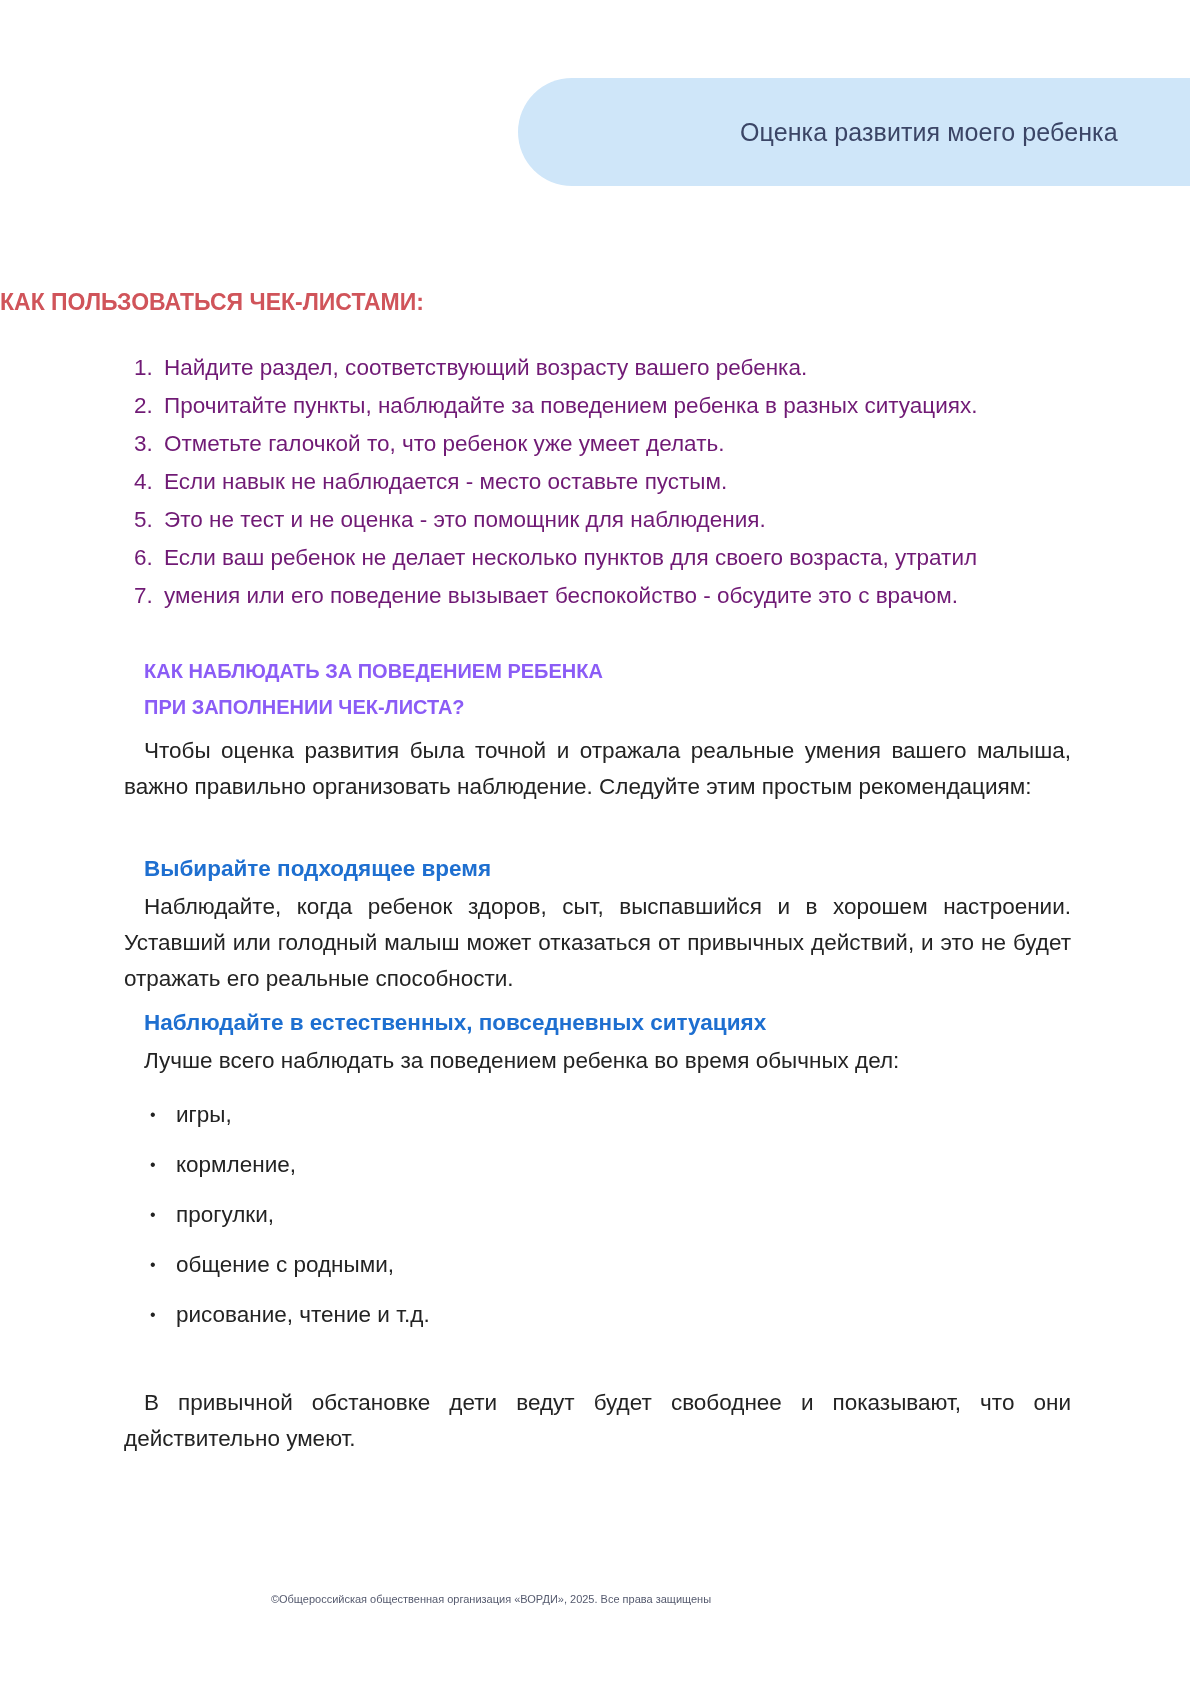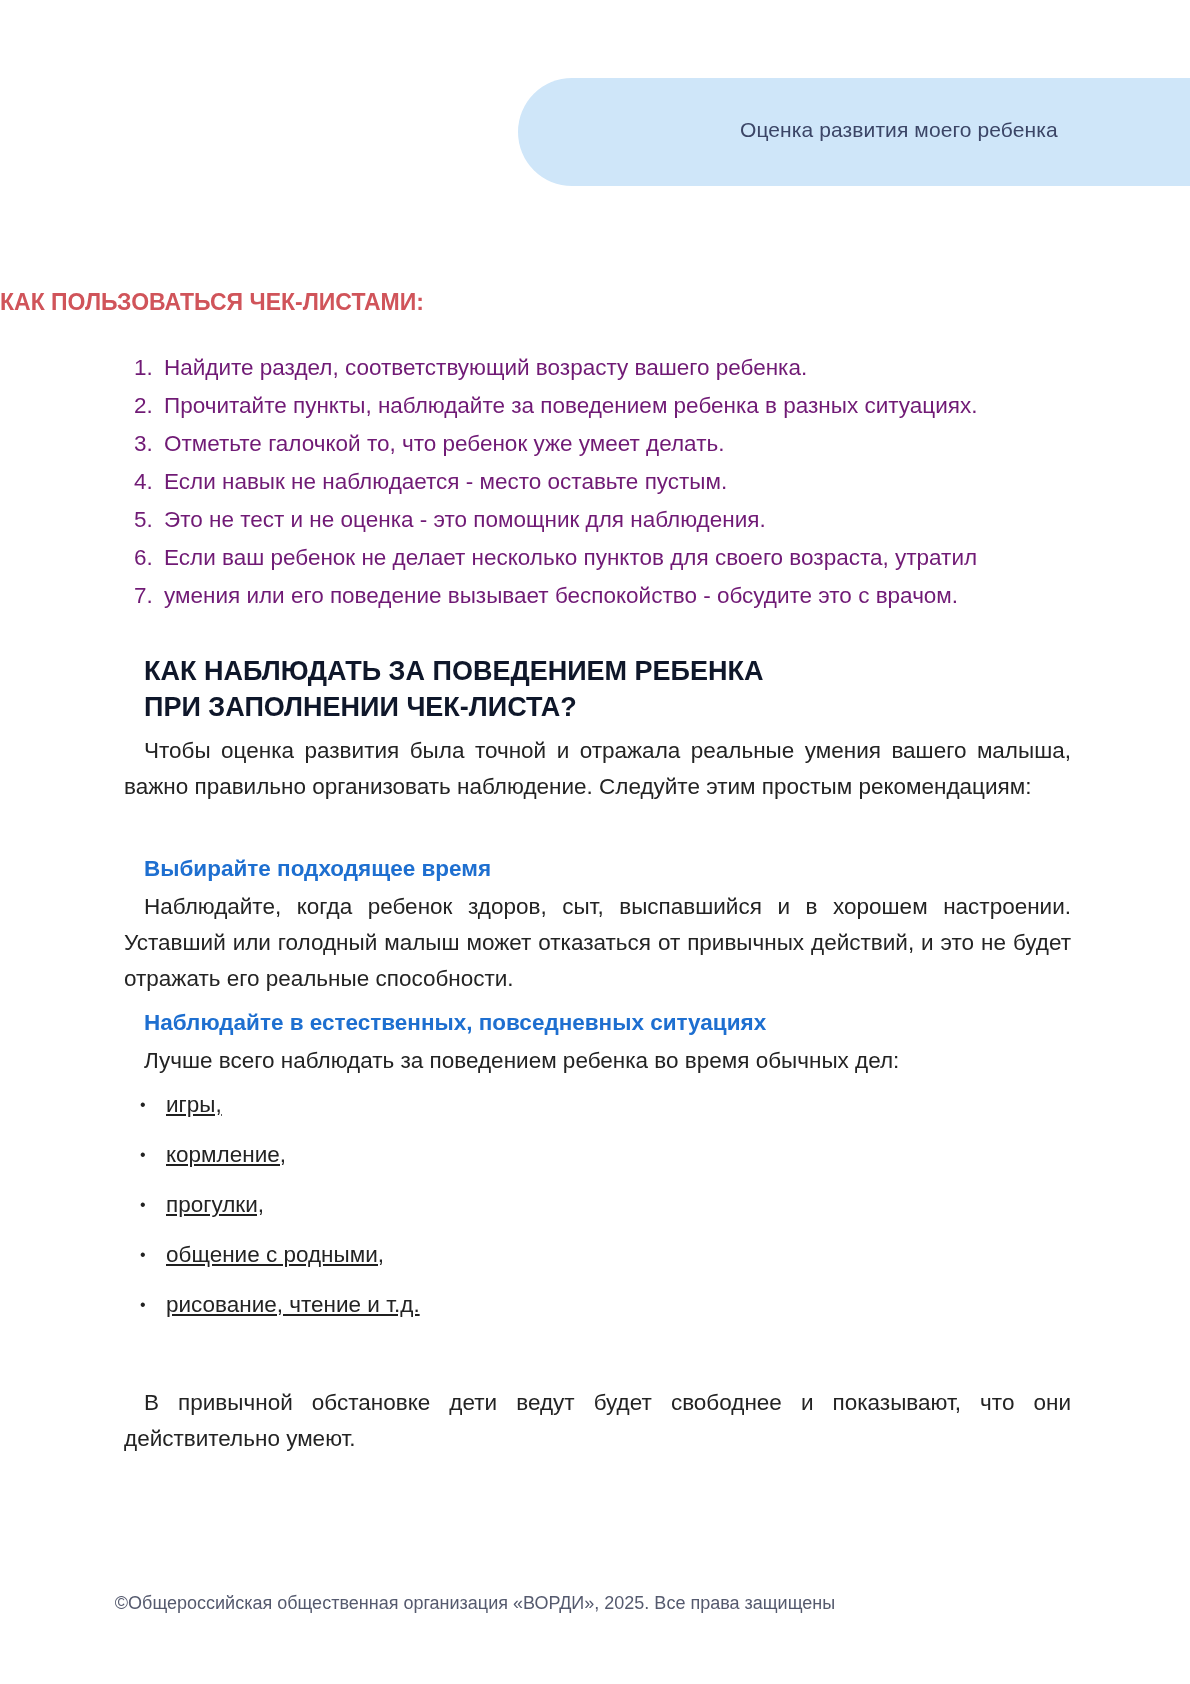--- a/index.html
+++ b/index.html
@@ -9,52 +9,52 @@
     font-family: "Liberation Sans", "DejaVu Sans", sans-serif;
     color: #1f1f1f;
   }
   .banner {
     position: absolute; left: 518px; top: 78px; width: 672px; height: 108px;
     background: #cfe6f9;
     border-radius: 54px 0 0 54px;
   }
   .banner-title {
     position: absolute; left: 740px; top: 118px;
-    font-size: 21px; color: #3b4566; letter-spacing: 0.1px;
+    font-size: 25px; color: #3b4566; letter-spacing: 0.1px;
   }
   .h-red {
     position: absolute; left: 0; width: 1190px; top: 289px; text-align: left;
     font-size: 23px; font-weight: bold; color: #d0545a;
   }
   .olist {
     position: absolute; left: 134px; top: 349px; margin: 0; padding: 0; list-style: none;
   }
   .olist li {
     font-size: 22.5px; line-height: 38px; height: 38px; white-space: nowrap; color: #701a75;
   }
   .olist .num { display: inline-block; width: 30px; }
   .h-black {
     position: absolute; left: 144px; top: 653px;
-    font-size: 27px; font-weight: bold; line-height: 36px; color: #0f172a;
+    font-size: 20px; font-weight: bold; line-height: 36px; color: #8b5cf6;
   }
   .para {
     position: absolute; left: 124px; width: 947px;
     font-size: 22.5px; line-height: 36px; text-align: justify; color: #232323;
     text-indent: 20px;
   }
   .h-blue {
     position: absolute; left: 144px;
     font-size: 22.5px; font-weight: bold; color: #1e6fd0; text-align: right;
   }
-  .blist { position: absolute; left: 140px; top: 1087px; margin: 0; padding: 0; list-style: none; text-decoration: underline; }
+  .blist { position: absolute; left: 140px; top: 1087px; margin: 10px; padding: 0; list-style: none; }
   .blist li { font-size: 22.5px; height: 50px; line-height: 36px; color: #232323; white-space: nowrap; }
   .blist .dot { display: inline-block; width: 26px; font-size: 16px; vertical-align: 2px; }
   .footer {
-    position: absolute; left: 0; width: 950px; top: 1593px; text-align: center;
-    font-size: 18px; color: #555a6e;
+    position: absolute; left: 16px; width: 950px; top: 1593px; text-align: center;
+    font-size: 11px; color: #555a6e;
   }
 </style>
 </head>
 <body>
 
 <div class="banner"></div>
 <div class="banner-title">Оценка развития моего ребенка</div>
 
 <div class="h-red">КАК ПОЛЬЗОВАТЬСЯ ЧЕК-ЛИСТАМИ:</div>
 

